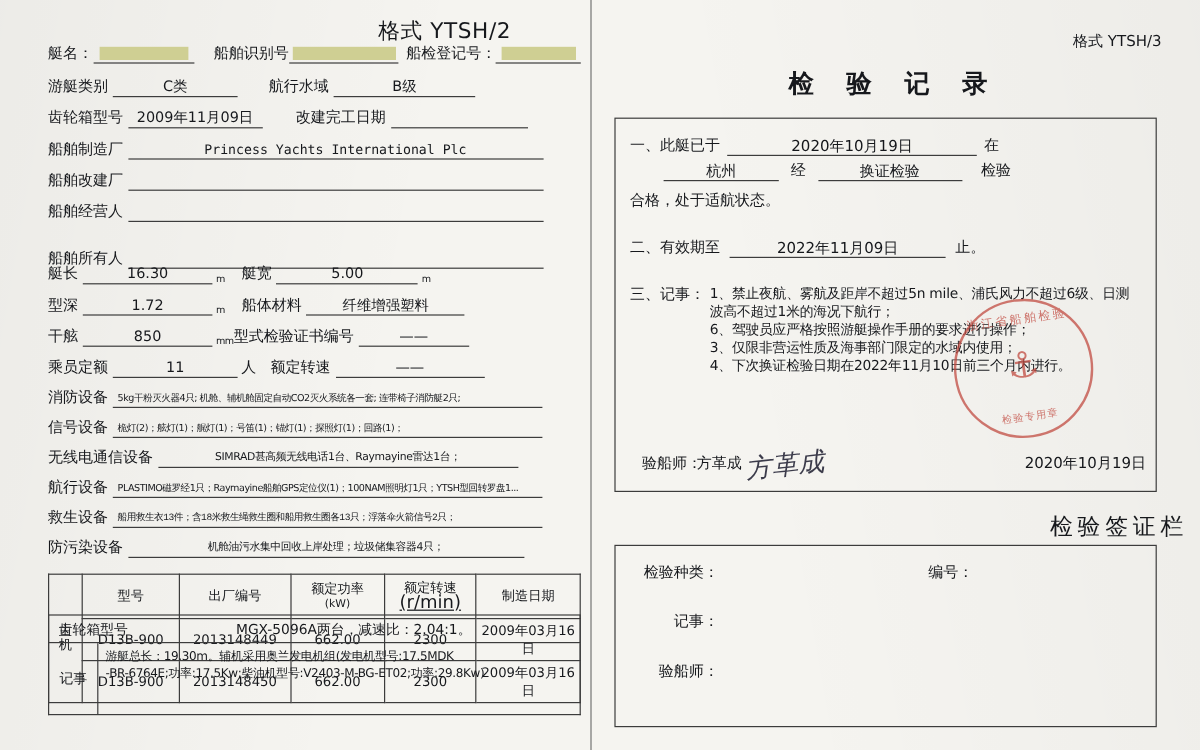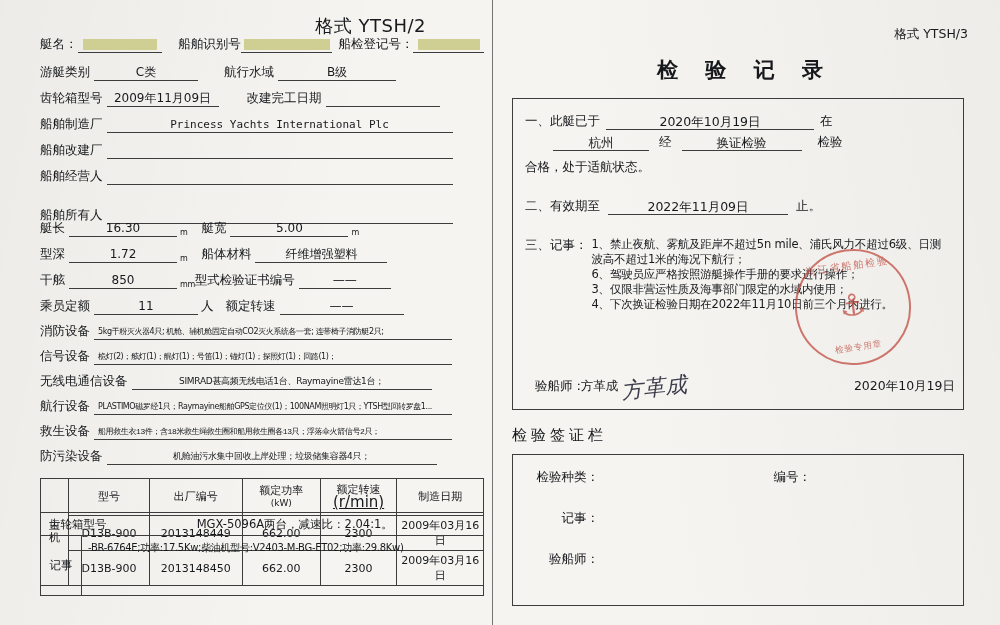--- a/index.html
+++ b/index.html
@@ -109,22 +109,22 @@
     position:absolute;left:50%;top:50%;transform:translate(-50%,-55%);
     font-size:30px;line-height:30px;
   }
   .handsig{
     position:absolute;left:108px;bottom:6px;
     font-family:"DejaVu Serif","Liberation Serif",serif;
     font-style:italic;font-size:22px;color:#1b1b2e;
     transform:rotate(-6deg);opacity:.85;
   }
   .certtitle{
-    position:absolute;left:12px;right:0;top:418px;text-align:left;
-    font-size:15px;letter-spacing:4px;
+    position:absolute;left:0;right:0;top:418px;text-align:right;
+    font-size:19px;letter-spacing:4px;
   }
   .rbox2{
     position:absolute;left:12px;top:446px;width:452px;height:152px;
     border:1px solid #3c3c3c;box-sizing:border-box;padding:14px 16px;
     font-size:12.5px;
   }
   .r2row{display:flex;margin-bottom:24px;text-align:right;}
   .r2row .k{width:70px;}
   .r2row .k2{width:62px;margin-left:150px;}
 </style>
@@ -285,20 +285,21 @@
   </div>
 
   <div style="position:absolute;left:40px;top:512px;width:444px;height:24px;border:1px solid #3c3c3c;box-sizing:border-box;display:flex;align-items:center;">
     <span style="font-size:11.5px;margin-left:8px;">齿轮箱型号</span>
     <span style="flex:1;text-align:center;font-size:11.5px;">MGX-5096A两台，减速比：2.04:1。</span>
   </div>
 
   <div style="position:absolute;left:40px;top:536px;width:444px;height:60px;border:1px solid #3c3c3c;border-top:none;box-sizing:border-box;display:flex;">
     <div style="width:40px;border-right:1px solid #3c3c3c;display:flex;align-items:center;justify-content:center;font-size:11.5px;">记事</div>
     <div style="flex:1;padding:5px 6px;font-size:10px;line-height:14px;letter-spacing:-0.3px;">
+      <div>游艇总长：19.30m。辅机采用奥兰发电机组(发电机型号:17.5MDK</div>
       <div>-BR-6764E;功率:17.5Kw;柴油机型号:V2403-M-BG-ET02;功率:29.8Kw)</div>
     </div>
   </div>
 
   <div class="right">
 
     <div class="form-code2">格式 YTSH/3</div>
     <div class="rtitle">检 验 记 录</div>
 
     <div class="rbox">

